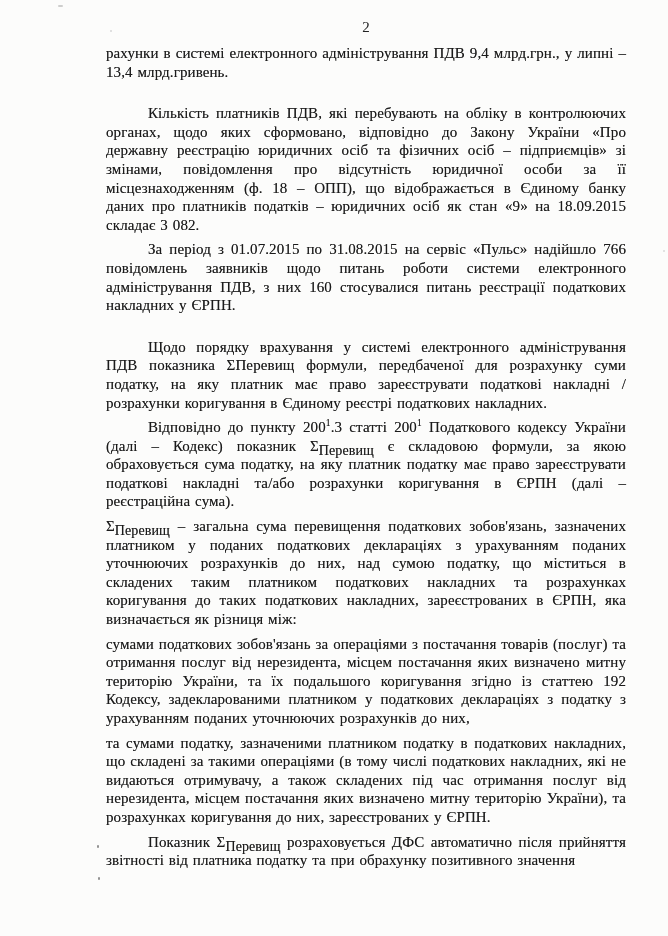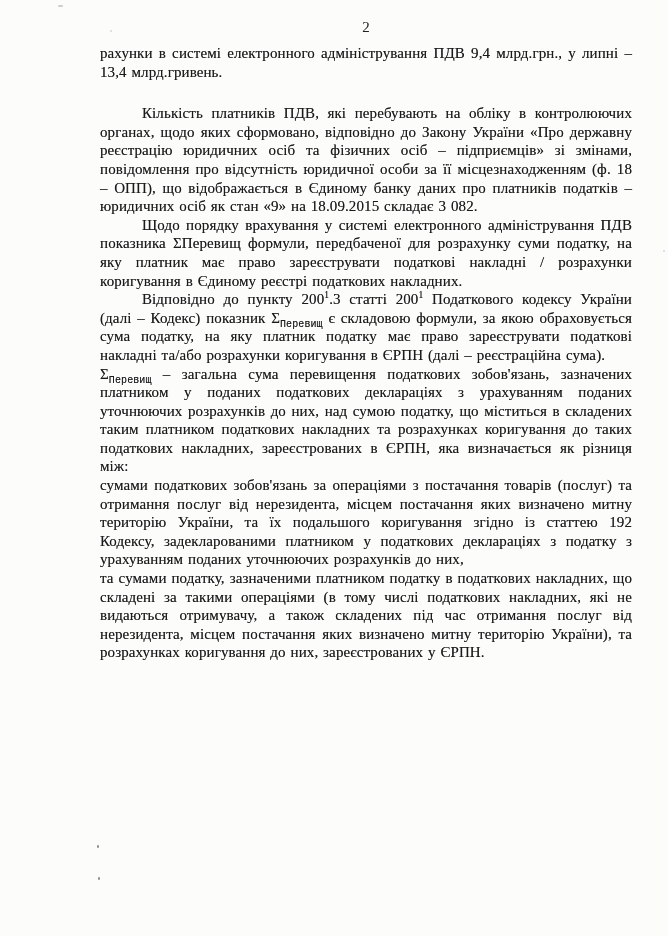--- a/index.html
+++ b/index.html
@@ -20,41 +20,40 @@
     overflow: hidden;
   }
   .page-number {
     text-align: center;
     font-size: 15px;
     line-height: 18px;
     margin-bottom: 8px;
     color: #222;
   }
   .doc-body p.para {
-    margin: 0;
+    margin: 6px;
     font-size: 15px;
     line-height: 18.6px;
     text-align: justify;
     letter-spacing: 0.1px;
     word-spacing: 1px;
     text-shadow: 0 0 0.5px rgba(20,20,20,0.55);
     hyphens: none;
   }
   .doc-body p.para.indent { text-indent: 42px; }
   .doc-body p.para.gap-after { margin-bottom: 23px; }
   .doc-body sup {
     font-size: 9.5px;
     line-height: 0;
     vertical-align: super;
   }
   .doc-body sub {
-    font-size: 10px;
+    font-size: 14px;
     line-height: 0;
     vertical-align: sub;
-    font-family: Liberation Mono, monospace;
   }
   
   .speck {
     position: absolute;
     background: rgba(60,60,60,0.55);
     border-radius: 1px;
   }
   .speck.s1 { left: 58px;  top: 5px;   width: 5px; height: 2px; background: rgba(120,120,120,0.35); }
   .speck.s2 { left: 110px; top: 30px;  width: 2px; height: 2px; background: rgba(130,130,130,0.3); }
   .speck.s3 { left: 97px;  top: 845px; width: 2px; height: 3px; }
@@ -63,25 +62,27 @@
 </style>
 </head>
 <body>
 
 <div class="page">
   <div class="page-number">2</div>
 
   <main class="doc-body">
       <p class="para gap-after"><span>рахунки в системі електронного адміністрування ПДВ 9,4 млрд.грн., у липні – 13,4 млрд.гривень.</span></p>
       <p class="para indent"><span>Кількість платників ПДВ, які перебувають на обліку в контролюючих органах, щодо яких сформовано, відповідно до Закону України «Про державну реєстрацію юридичних осіб та фізичних осіб – підприємців» зі змінами, повідомлення про відсутність юридичної особи за її місцезнаходженням (ф. 18 – ОПП), що відображається в Єдиному банку даних про платників податків – юридичних осіб як стан «9» на 18.09.2015 складає 3 082.</span></p>
+      <p class="para indent gap-after"><span>За період з 01.07.2015 по 31.08.2015 на сервіс «Пульс» надійшло 766 повідомлень заявників щодо питань роботи системи електронного адміністрування ПДВ, з них 160 стосувалися питань реєстрації податкових накладних у ЄРПН.</span></p>
       <p class="para indent"><span>Щодо порядку врахування у системі електронного адміністрування ПДВ показника ΣПеревищ формули, передбаченої для розрахунку суми податку, на яку платник має право зареєструвати податкові накладні / розрахунки коригування в Єдиному реєстрі податкових накладних.</span></p>
       <p class="para indent"><span>Відповідно до пункту 200</span><sup>1</sup><span>.3 статті 200</span><sup>1</sup><span> Податкового кодексу України (далі – Кодекс) показник Σ</span><sub>Перевищ</sub><span> є складовою формули, за якою обраховується сума податку, на яку платник податку має право зареєструвати податкові накладні та/або розрахунки коригування в ЄРПН (далі – реєстраційна сума).</span></p>
       <p class="para"><span>Σ</span><sub>Перевищ</sub><span> – загальна сума перевищення податкових зобов'язань, зазначених платником у поданих податкових деклараціях з урахуванням поданих уточнюючих розрахунків до них, над сумою податку, що міститься в складених таким платником податкових накладних та розрахунках коригування до таких податкових накладних, зареєстрованих в ЄРПН, яка визначається як різниця між:</span></p>
       <p class="para"><span>сумами податкових зобов'язань за операціями з постачання товарів (послуг) та отримання послуг від нерезидента, місцем постачання яких визначено митну територію України, та їх подальшого коригування згідно із статтею 192 Кодексу, задекларованими платником у податкових деклараціях з податку з урахуванням поданих уточнюючих розрахунків до них,</span></p>
       <p class="para"><span>та сумами податку, зазначеними платником податку в податкових накладних, що складені за такими операціями (в тому числі податкових накладних, які не видаються отримувачу, а також складених під час отримання послуг від нерезидента, місцем постачання яких визначено митну територію України), та розрахунках коригування до них, зареєстрованих у ЄРПН.</span></p>
+      <p class="para indent"><span>Показник Σ</span><sub>Перевищ</sub><span> розраховується ДФС автоматично після прийняття звітності від платника податку та при обрахунку позитивного значення</span></p>
     </main>
 
   <div class="speck s1"></div>
   <div class="speck s2"></div>
   <div class="speck s3"></div>
   <div class="speck s4"></div>
   <div class="speck s5"></div>
 </div>
 
 </body></html>

